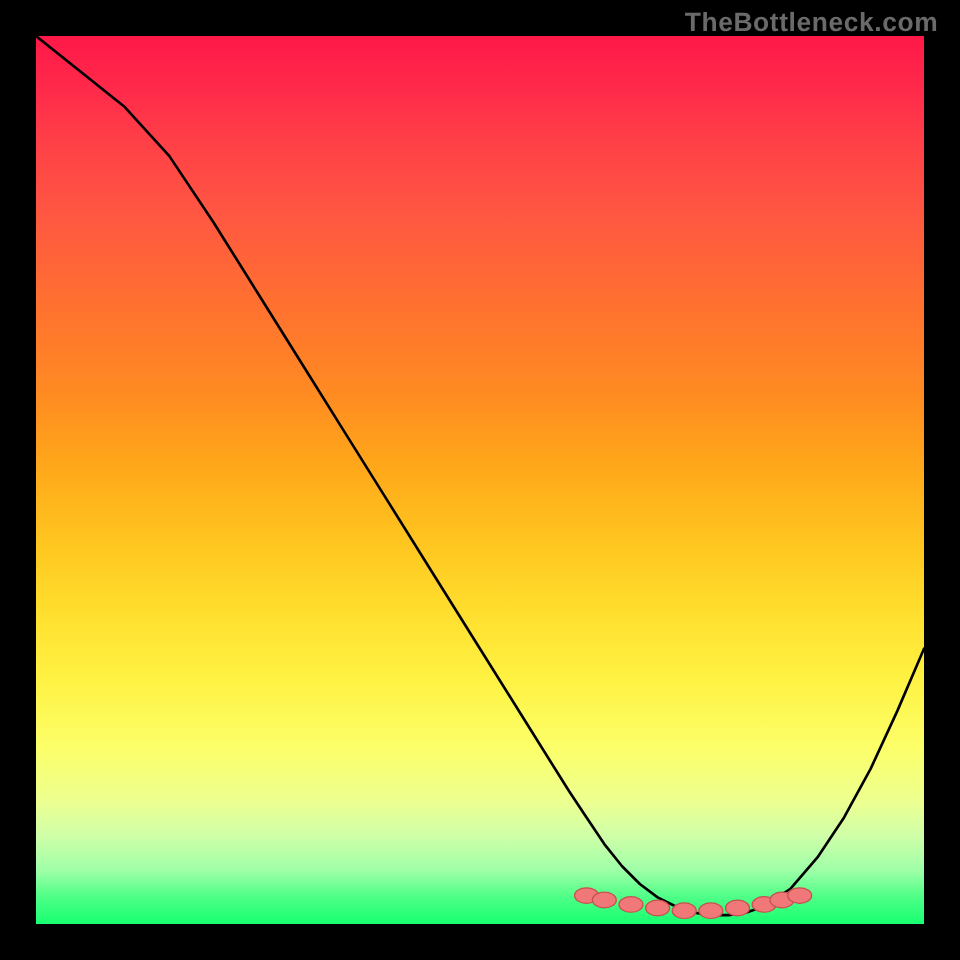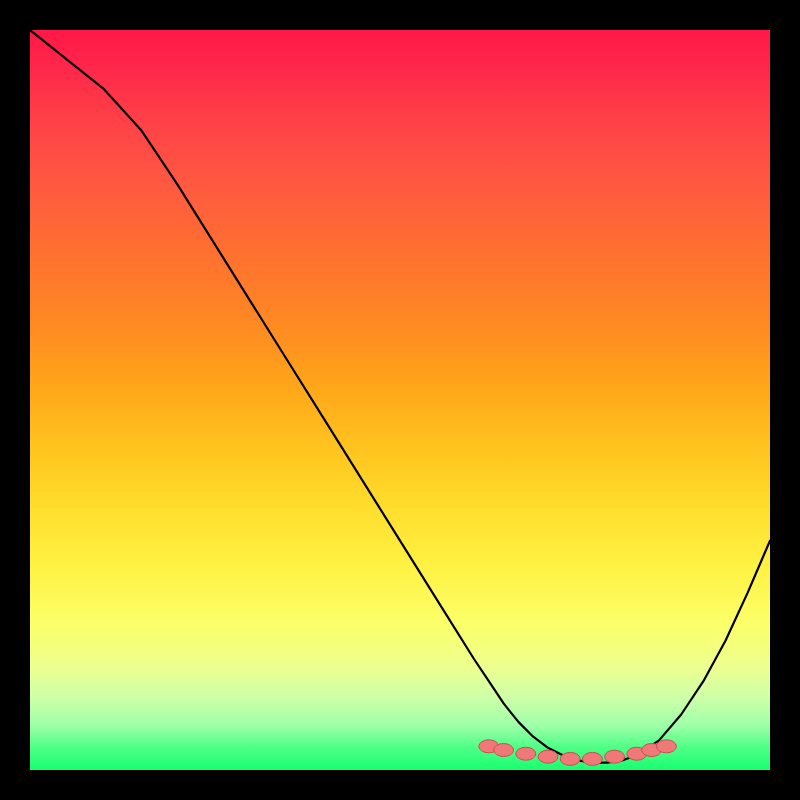--- a/index.html
+++ b/index.html
@@ -63,20 +63,21 @@
     inset: 0;
     width: 100%;
     height: 100%;
     z-index: 2;
   }
 </style>
 </head>
 <body>
 <div class="frame">
 
+  <div class="watermark">TheBottleneck.com</div>
 
   <div class="plot">
     <div class="gradient"></div>
 
     <svg class="curve" viewBox="0 0 740 740" preserveAspectRatio="none">
 
     <path d="M0.00 0.00 L37.00 29.60 L74.00 59.20 L111.00 99.90 L148.00 155.40 L185.00 214.60 L222.00 273.80 L259.00 333.00 L296.00 392.20 L333.00 451.40 L370.00 510.60 L407.00 569.80 L444.00 629.00 L458.80 651.20 L473.60 673.40 L488.40 691.90 L503.20 706.70 L518.00 717.80 L532.80 725.20 L547.60 730.38 L562.40 732.60 L577.20 732.60 L592.00 730.38 L606.80 725.20 L629.00 710.40 L651.20 684.50 L673.40 651.20 L695.60 610.50 L717.80 562.40 L740.00 510.60" fill="none" stroke="#000000" stroke-width="2.2" stroke-linecap="round" stroke-linejoin="round"></path>
         <ellipse cx="458.80" cy="716.32" rx="10" ry="6.5" fill="#f07878" stroke="#c94f4f" stroke-width="1"></ellipse>
         <ellipse cx="473.60" cy="720.02" rx="10" ry="6.5" fill="#f07878" stroke="#c94f4f" stroke-width="1"></ellipse>
         <ellipse cx="495.80" cy="723.72" rx="10" ry="6.5" fill="#f07878" stroke="#c94f4f" stroke-width="1"></ellipse>

